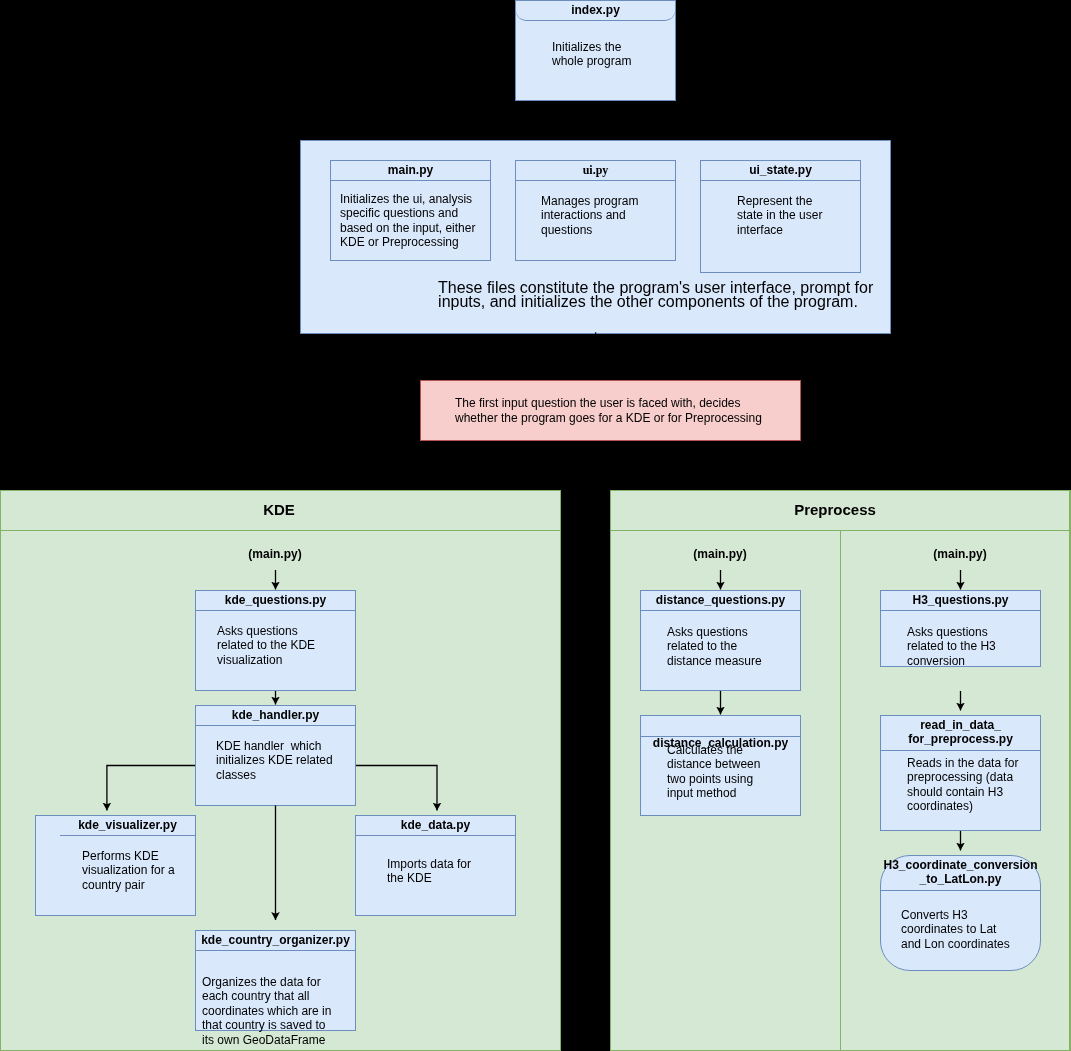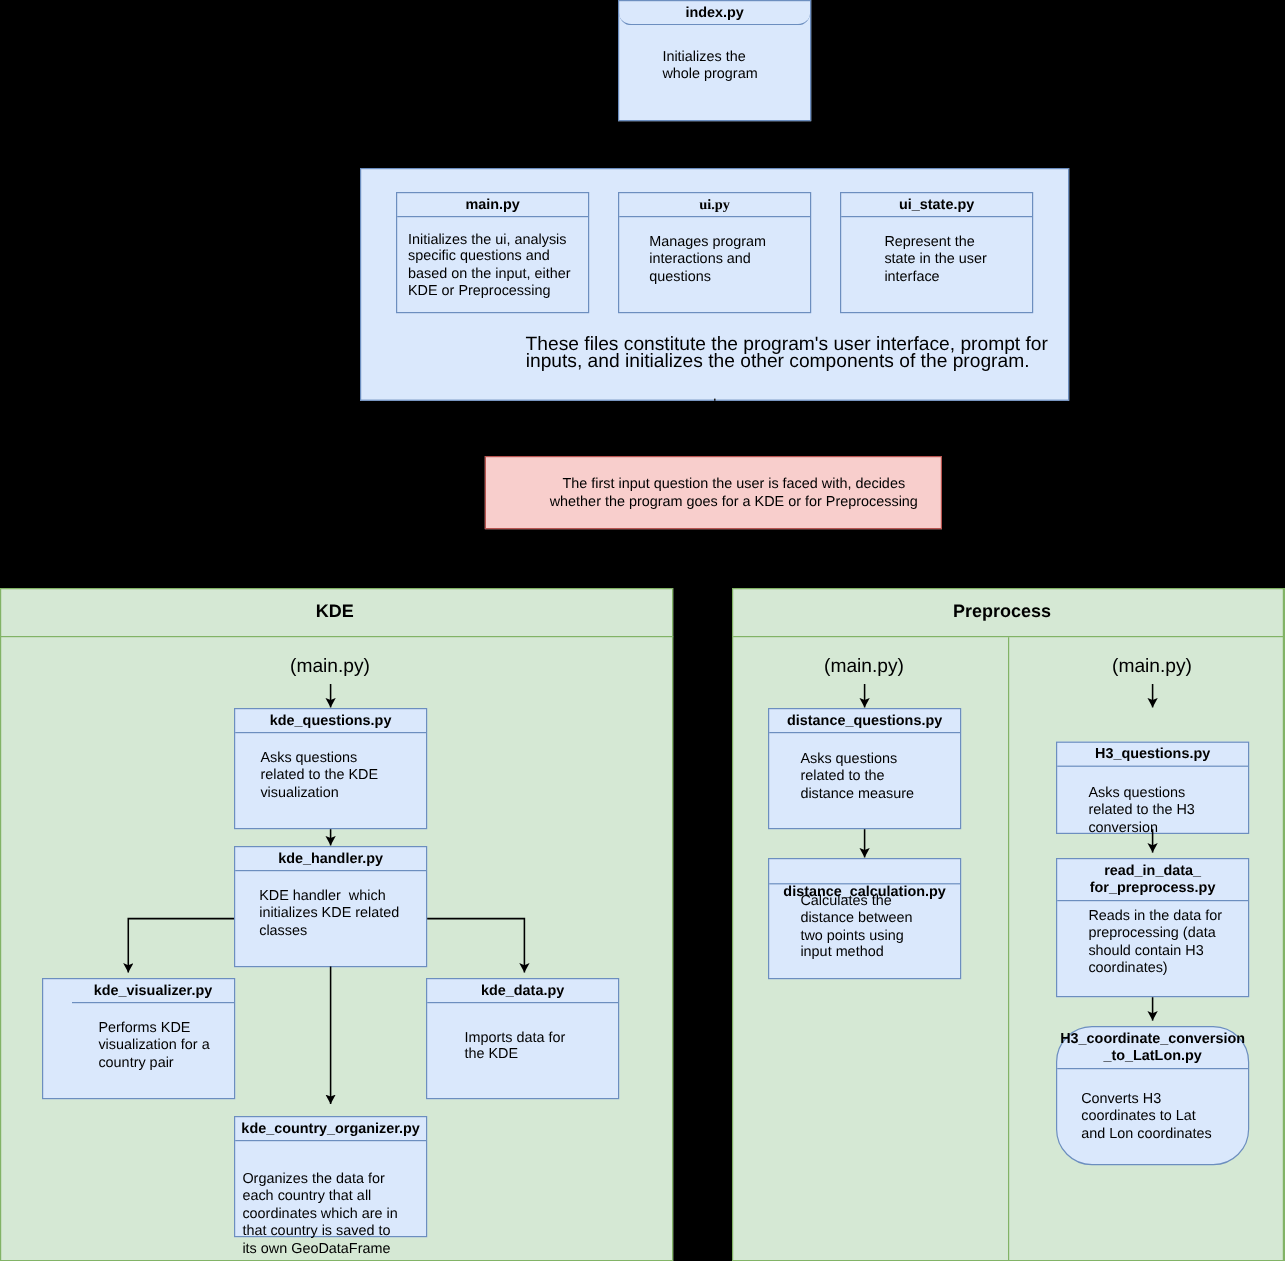--- a/index.html
+++ b/index.html
@@ -17,31 +17,31 @@
   .card .bd{box-sizing:border-box;font-size:12px;color:#000000;line-height:14.4px;
             display:flex;align-items:flex-start;justify-content:flex-start;white-space:pre;}
 
   
   .group{position:absolute;box-sizing:border-box;background:#dae8fc;border:1px solid #6c8ebf;}
   .group-note{position:absolute;text-align:center;font-size:16px;color:#000000;
               line-height:14.9px;white-space:pre;}
 
   
   .pink{position:absolute;box-sizing:border-box;background:#f8cecc;border:1px solid #b85450;
-        font-size:12px;color:#000000;line-height:14.7px;white-space:pre;text-align:center;}
+        font-size:12px;color:#000000;line-height:14.7px;white-space:pre;text-align:left;margin-left:16px;}
 
   
   .pool{position:absolute;box-sizing:border-box;background:#d5e8d4;border:1px solid #82b366;}
   .pool-title{position:absolute;box-sizing:border-box;
               font-weight:bold;font-size:15px;color:#000000;line-height:18px;
               text-align:center;white-space:pre;}
   .pool-hline{position:absolute;background:#82b366;}
   .lane-div{position:absolute;background:#82b366;}
 
-  .caption{position:absolute;font-weight:normal;font-size:16px;color:#000;text-align:center;}
+  .caption{position:absolute;font-weight:bold;font-size:12px;color:#000;text-align:center;}
 
   svg.edges{position:absolute;left:0;top:0;width:1071px;height:1051px;overflow:visible;pointer-events:none;}
 </style>
 </head>
 <body>
 
 <div class="stage">
 
   <div class="card" style="left:515px;top:0px;width:161px;height:101px;">
     <div class="hd" style="height:20px;padding-top:2px;border-radius:10px;">index.py</div>
@@ -59,21 +59,21 @@
 KDE or Preprocessing</div>
   </div>
 
   <div class="card" style="left:515px;top:160px;width:161px;height:101px;">
     <div class="hd" style="height:20px;padding-top:2px;font-family:Liberation Serif, serif;">ui.py</div>
     <div class="bd" style="height: 79px; text-align: left; padding: 13px 0px 0px 25px; white-space: pre;">Manages program
 interactions and
 questions</div>
   </div>
 
-  <div class="card" style="left:700px;top:160px;width:161px;height:101px;">
+  <div class="card" style="left:700px;top:160px;width:161px;height:113px;">
     <div class="hd" style="height:20px;padding-top:2px;">ui_state.py</div>
     <div class="bd" style="height: 79px; text-align: left; padding: 13px 0px 0px 36px; white-space: pre;">Represent the
 state in the user
 interface</div>
   </div>
 
   <div class="group-note" style="left: 438px; top: 280.5px; width: 420px; white-space: pre;">These files constitute the program's user interface, prompt for
 inputs, and initializes the other components of the program.</div>
 
   <div class="pink" style="left: 404px; top: 380px; width: 381px; height: 61px; padding: 15px 0px 0px 34px; white-space: pre;">The first input question the user is faced with, decides
@@ -137,21 +137,21 @@
   </div>
 
   <div class="card" style="left:640px;top:715px;width:161px;height:101px;">
     <div class="hd" style="height:20px;padding-top:20px;">distance_calculation.py</div>
     <div class="bd" style="height: 79px; text-align: left; padding: 6px 0px 0px 26px; white-space: pre;">Calculates the
 distance between
 two points using
 input method</div>
   </div>
 
-  <div class="card" style="left:880px;top:590px;width:161px;height:77px;margin-top:28px;">
+  <div class="card" style="left:880px;top:590px;width:161px;height:77px;">
     <div class="hd" style="height:20px;padding-top:2px;">H3_questions.py</div>
     <div class="bd" style="height: 79px; text-align: left; padding: 14px 0px 0px 26px; white-space: pre;">Asks questions
 related to the H3
 conversion</div>
   </div>
 
   <div class="card" style="left:880px;top:715px;width:161px;height:116px;">
     <div class="hd" style="height: 35px; white-space: pre;">read_in_data_
 for_preprocess.py</div>
     <div class="bd" style="height: 79px; text-align: left; padding: 5px 0px 0px 26px; white-space: pre;">Reads in the data for

